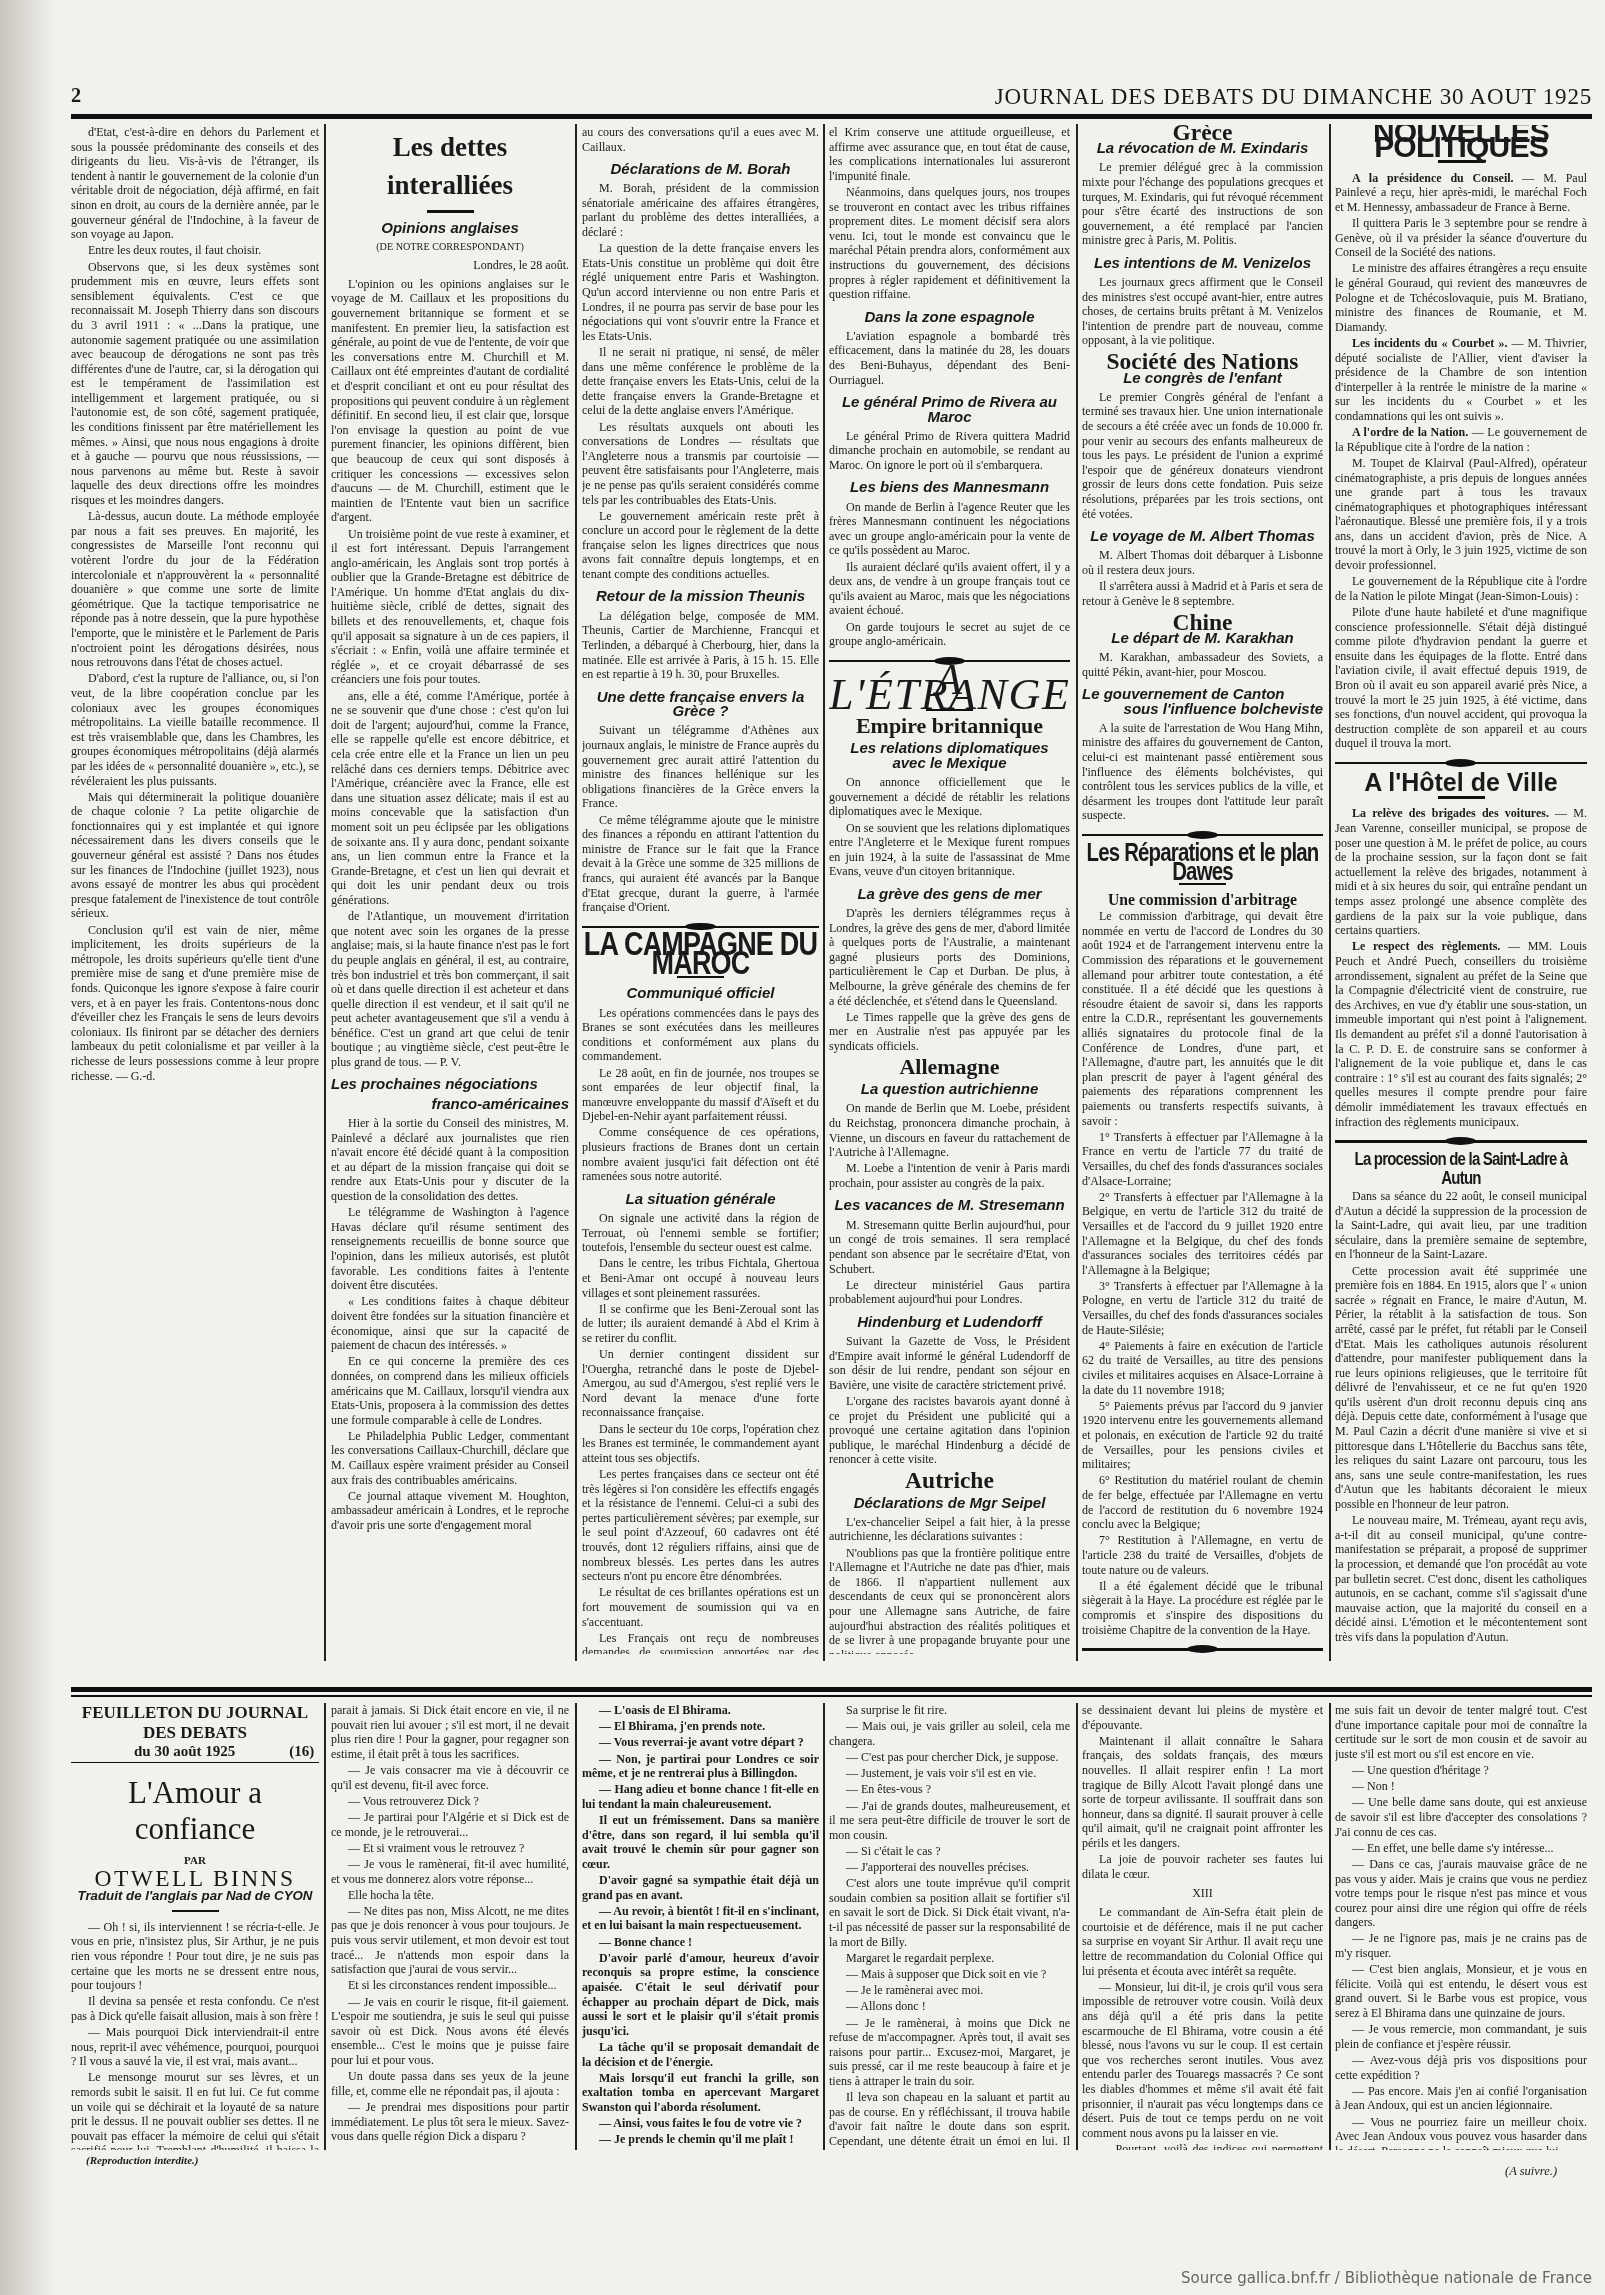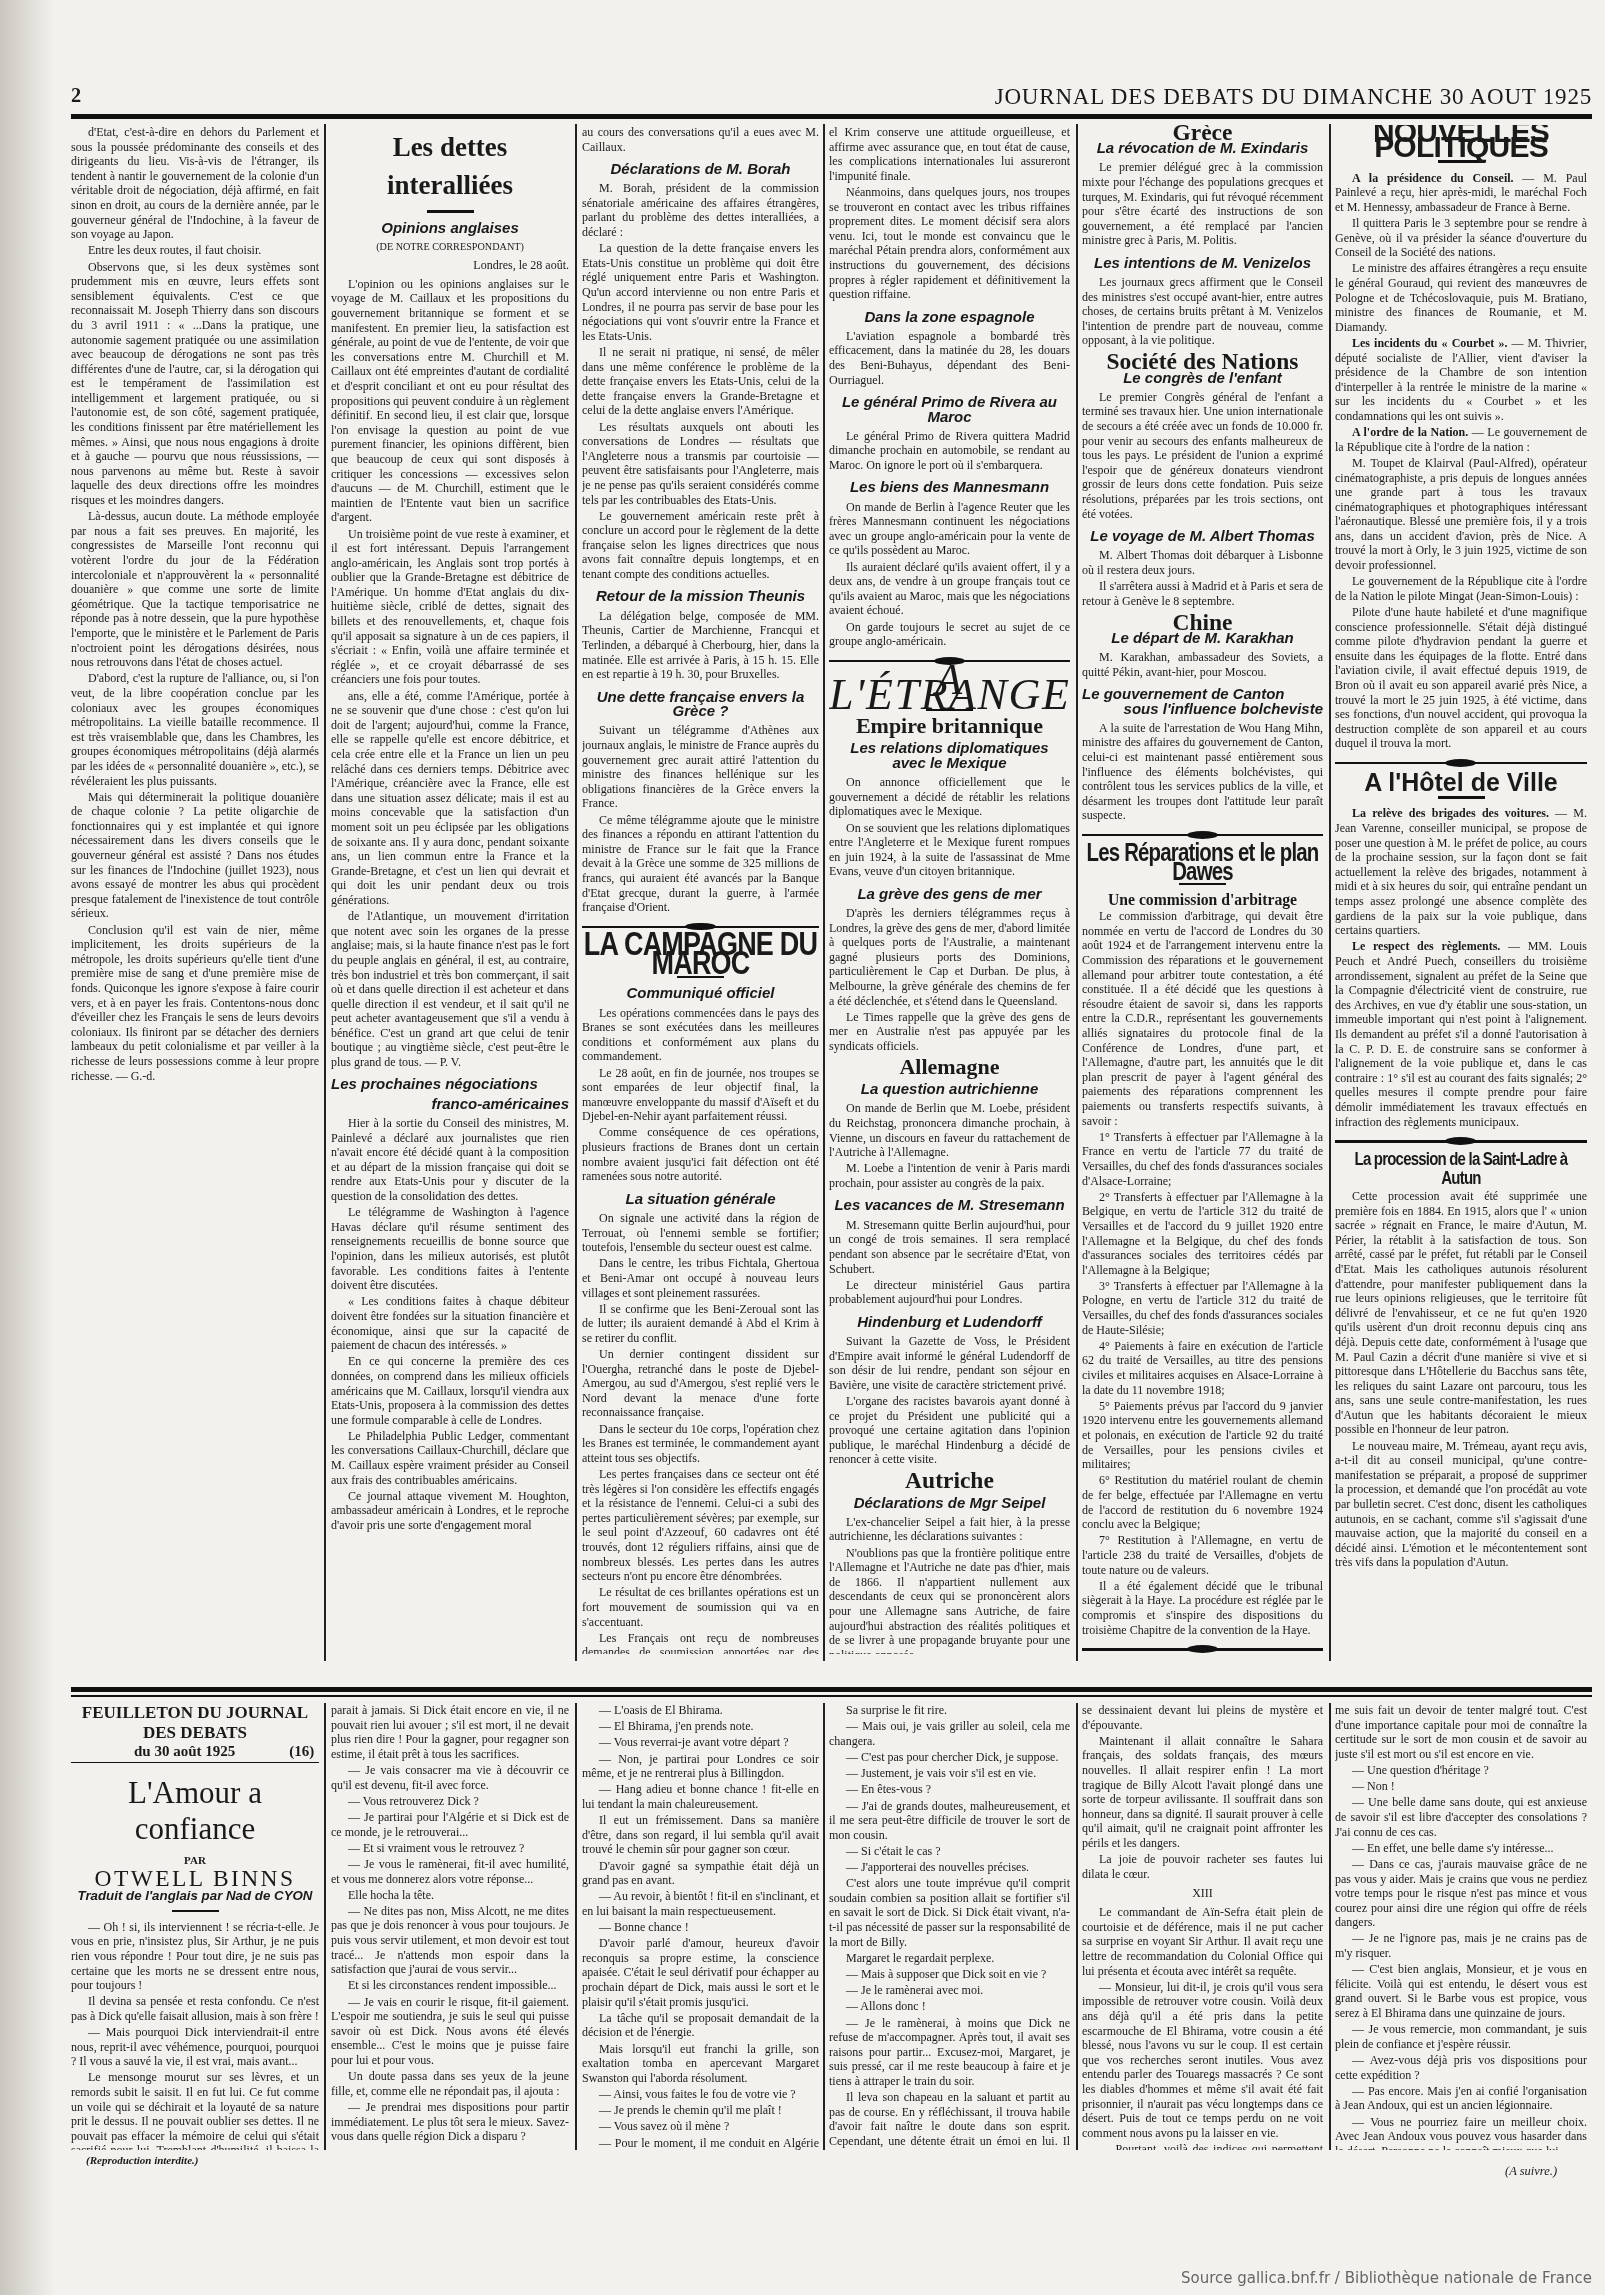--- a/index.html
+++ b/index.html
@@ -211,20 +211,21 @@
   <p><span>M. Toupet de Klairval (Paul-Alfred), opérateur cinématographiste, a pris depuis de longues années une grande part à tous les travaux cinématographiques et photographiques intéressant l'aéronautique. Blessé une première fois, il y a trois ans, dans un accident d'avion, près de Nice. A trouvé la mort à Orly, le 3 juin 1925, victime de son devoir professionnel.</span></p>
   <p><span>Le gouvernement de la République cite à l'ordre de la Nation le pilote Mingat (Jean-Simon-Louis) :</span></p>
   <p><span>Pilote d'une haute habileté et d'une magnifique conscience professionnelle. S'était déjà distingué comme pilote d'hydravion pendant la guerre et ensuite dans les équipages de la flotte. Entré dans l'aviation civile, il avait effectué depuis 1919, de Bron où il avait eu son appareil avarié près Nice, a trouvé la mort le 25 juin 1925, à été victime, dans ses fonctions, d'un nouvel accident, qui provoqua la destruction complète de son appareil et au cours duquel il trouva la mort.</span></p>
   <div class="fancy-rule"></div>
   <div class="big-serif" style="font-size:25px;font-family:'Liberation Sans',sans-serif;">A l'Hôtel de Ville</div>
   <div class="short-rule"></div>
   <p><span class="bold-lead">La relève des brigades des voitures.</span><span> — M. Jean Varenne, conseiller municipal, se propose de poser une question à M. le préfet de police, au cours de la prochaine session, sur la façon dont se fait actuellement la relève des brigades, notamment à midi et à six heures du soir, qui entraîne pendant un temps assez prolongé une absence complète des gardiens de la paix sur la voie publique, dans certains quartiers.</span></p>
   <p><span class="bold-lead">Le respect des règlements.</span><span> — MM. Louis Peuch et André Puech, conseillers du troisième arrondissement, signalent au préfet de la Seine que la Compagnie d'électricité vient de construire, rue des Archives, en vue d'y établir une sous-station, un immeuble important qui n'est point à l'alignement. Ils demandent au préfet s'il a donné l'autorisation à la C. P. D. E. de construire sans se conformer à l'alignement de la voie publique et, dans le cas contraire : 1° s'il est au courant des faits signalés; 2° quelles mesures il compte prendre pour faire démolir immédiatement les travaux effectués en infraction des règlements municipaux.</span></p>
   <div class="fancy-rule"></div>
   <div class="h-cond" style="font-size:15px;margin:6.3px 0;">La procession de la Saint-Ladre à Autun</div>
+  <p>Dans sa séance du 22 août, le conseil municipal d'Autun a décidé la suppression de la procession de la Saint-Ladre, qui avait lieu, par une tradition séculaire, dans la première semaine de septembre, en l'honneur de la Saint-Lazare.</p>
   <p>Cette procession avait été supprimée une première fois en 1884. En 1915, alors que l' « union sacrée » régnait en France, le maire d'Autun, M. Périer, la rétablit à la satisfaction de tous. Son arrêté, cassé par le préfet, fut rétabli par le Conseil d'Etat. Mais les catholiques autunois résolurent d'attendre, pour manifester publiquement dans la rue leurs opinions religieuses, que le territoire fût délivré de l'envahisseur, et ce ne fut qu'en 1920 qu'ils usèrent d'un droit reconnu depuis cinq ans déjà. Depuis cette date, conformément à l'usage que M. Paul Cazin a décrit d'une manière si vive et si pittoresque dans L'Hôtellerie du Bacchus sans tête, les reliques du saint Lazare ont parcouru, tous les ans, sans une seule contre-manifestation, les rues d'Autun que les habitants décoraient le mieux possible en l'honneur de leur patron.</p>
   <p>Le nouveau maire, M. Trémeau, ayant reçu avis, a-t-il dit au conseil municipal, qu'une contre-manifestation se préparait, a proposé de supprimer la procession, et demandé que l'on procédât au vote par bulletin secret. C'est donc, disent les catholiques autunois, en se cachant, comme s'il s'agissait d'une mauvaise action, que la majorité du conseil en a décidé ainsi. L'émotion et le mécontentement sont très vifs dans la population d'Autun.</p>
 
 </div>
 
 <div class="rule-thick" style="top:1687px;"></div>
 <div class="rule-thin" style="top:1695px;"></div>
 
 <div class="vline" style="left:324px; top:1703px; height:447px;"></div>
 <div class="vline" style="left:575px; top:1703px; height:447px;"></div>
@@ -259,21 +260,21 @@
   <p>— Et si vraiment vous le retrouvez ?</p>
   <p>— Je vous le ramènerai, fit-il avec humilité, et vous me donnerez alors votre réponse...</p>
   <p>Elle hocha la tête.</p>
   <p>— Ne dites pas non, Miss Alcott, ne me dites pas que je dois renoncer à vous pour toujours. Je puis vous servir utilement, et mon devoir est tout tracé... Je n'attends mon espoir dans la satisfaction que j'aurai de vous servir...</p>
   <p>Et si les circonstances rendent impossible...</p>
   <p>— Je vais en courir le risque, fit-il gaiement. L'espoir me soutiendra, je suis le seul qui puisse savoir où est Dick. Nous avons été élevés ensemble... C'est le moins que je puisse faire pour lui et pour vous.</p>
   <p>Un doute passa dans ses yeux de la jeune fille, et, comme elle ne répondait pas, il ajouta :</p>
   <p>— Je prendrai mes dispositions pour partir immédiatement. Le plus tôt sera le mieux. Savez-vous dans quelle région Dick a disparu ?</p>
 </div>
 
-<div class="col" style="left:582px; top:1703px; width:237px; height:447px;">
+<div class="col" style="left:582px; top:1703px; width:237px; height:447px;font-weight:bold;">
   <p>— L'oasis de El Bhirama.</p>
   <p>— El Bhirama, j'en prends note.</p>
   <p>— Vous reverrai-je avant votre départ ?</p>
   <p>— Non, je partirai pour Londres ce soir même, et je ne rentrerai plus à Billingdon.</p>
   <p>— Hang adieu et bonne chance ! fit-elle en lui tendant la main chaleureusement.</p>
   <p>Il eut un frémissement. Dans sa manière d'être, dans son regard, il lui sembla qu'il avait trouvé le chemin sûr pour gagner son cœur.</p>
   <p>D'avoir gagné sa sympathie était déjà un grand pas en avant.</p>
   <p>— Au revoir, à bientôt ! fit-il en s'inclinant, et en lui baisant la main respectueusement.</p>
   <p>— Bonne chance !</p>
   <p>D'avoir parlé d'amour, heureux d'avoir reconquis sa propre estime, la conscience apaisée. C'était le seul dérivatif pour échapper au prochain départ de Dick, mais aussi le sort et le plaisir qu'il s'était promis jusqu'ici.</p>

